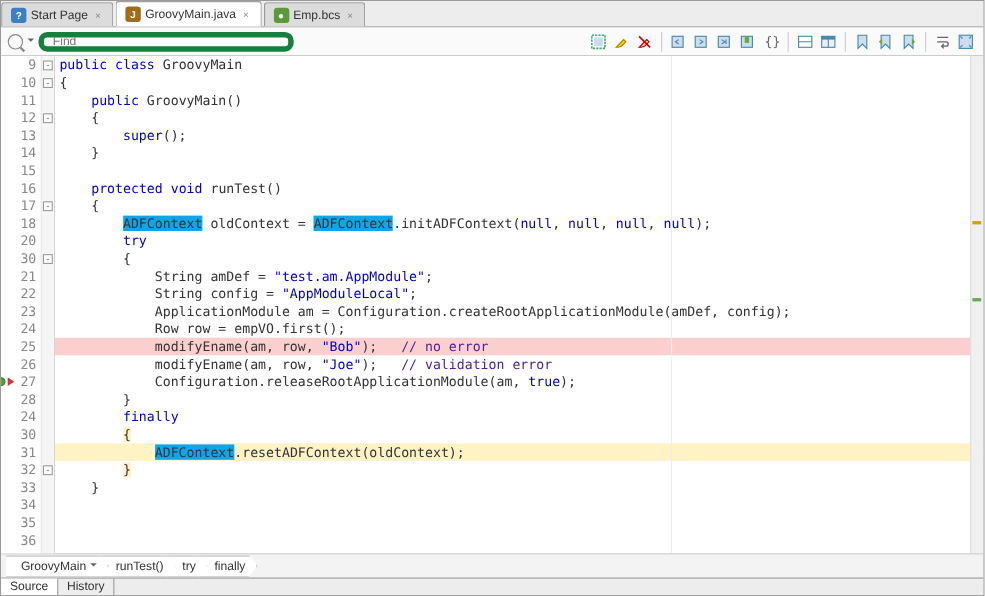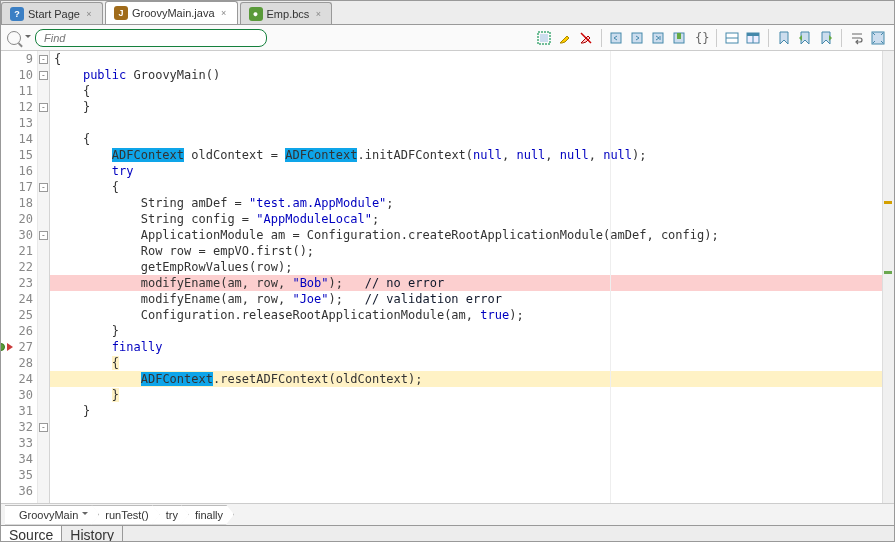--- a/index.html
+++ b/index.html
@@ -11,53 +11,53 @@
 .tab-ico{width:14px;height:14px;border-radius:3px;display:flex;align-items:center;justify-content:center;font-size:9px;color:#fff;font-weight:bold}
 .ico-q{background:#3b7fc4}
 .ico-j{background:#a06b1a}
 .ico-g{background:#5a9a3a}
 .toolbar{display:flex;height:26px;border-bottom:1px solid #ccc;align-items:center;padding:0 6px;gap:2px;background:#fafafa}
 .find-wrap{display:flex;align-items:center;gap:4px;flex:0 0 260px}
 .find-ico{width:14px;height:14px;border:1.5px solid #888;border-radius:50%;position:relative}
 .find-ico:after{content:"";position:absolute;width:5px;height:1.5px;background:#888;transform:rotate(45deg);bottom:-2px;right:-3px}
 .find-dd{width:6px;height:6px;display:inline-block}
 .find-dd:after{content:"";display:block;border:3px solid transparent;border-top-color:#666}
-.find-input{flex:1;height:18px;border:1px solid #15803d;border-radius:8px;padding:0 8px;font-size:11px;font-style:italic;color:#999;outline:none}
+.find-input{flex:1;height:18px;border:5px solid #15803d;border-radius:8px;padding:0 8px;font-size:11px;color:#999;outline:none}
 .tb-sep{width:1px;height:18px;background:#ccc;margin:0 4px}
 .tb-btn{width:20px;height:20px;display:flex;align-items:center;justify-content:center;cursor:pointer;border-radius:2px}
 .tb-btn svg{width:16px;height:16px}
 .spacer{flex:1}
 .editor{display:flex;height:452px;background:#fff;font-family:"DejaVu Sans Mono",Consolas,monospace;font-size:12px;line-height:16px}
 .gutter{display:flex;border-right:1px solid #d4d4d4}
 .gut-marks{width:12px;background:#fff}
 .gut-nums{width:24px;text-align:right;padding-right:4px;color:#888;background:#fff}
 .gut-fold{width:12px;background:#f5f5f5;border-left:1px solid #e8e8e8}
 .row{height:16px;display:flex;align-items:center;justify-content:center}
 .row.num{justify-content:flex-end}
 .fold{width:9px;height:9px;border:1px solid #999;font-size:8px;line-height:7px;text-align:center;color:#666;background:#fff}
 .mark-bp{width:8px;height:8px;background:#5a9a3a;border-radius:50%;border:1px solid #3a7a1a}
 .mark-arr{width:0;height:0;border:4px solid transparent;border-left:6px solid #c93a3a;margin-left:1px}
 .mark-wrap{display:flex;gap:1px;align-items:center}
 .code{flex:1;overflow:hidden;position:relative}
 .line{height:16px;white-space:pre;padding-left:4px}
 .margin-line{position:absolute;left:560px;top:0;bottom:0;width:1px;background:#eee}
 .kw{color:#0000c0}
 .str{color:#0000c0}
-.cm{color:#0f172a}
+.cm{color:#4c1d95}
 .meth{}
 .hl-y{background:#0ea5e9}
 .hl-r{background:#fccfcf}
 .hl-brace-y{background:#fff2c5}
 .breadcrumb{display:flex;height:22px;align-items:center;border-top:1px solid #ccc;background:#f3f3f3;font-size:11px}
 .bc-item{display:flex;align-items:center;height:20px;padding:0 10px 0 14px;position:relative;border:1px solid #bbb;border-left:none;background:#fff;margin-left:-8px;clip-path:polygon(0 0,calc(100% - 8px) 0,100% 50%,calc(100% - 8px) 100%,0 100%,8px 50%)}
 .bc-item:first-child{margin-left:4px;clip-path:polygon(0 0,calc(100% - 8px) 0,100% 50%,calc(100% - 8px) 100%,0 100%)}
 .bc-dd{margin-left:4px;width:6px}
 .bc-dd:after{content:"";display:block;border:3px solid transparent;border-top-color:#666}
 .bottom-tabs{display:flex;height:18px;border-top:1px solid #999;background:#ededed}
-.btab{padding:1px 8px;border-right:1px solid #999;font-size:14px;cursor:pointer}
+.btab{padding:1px 8px;border-right:1px solid #999;font-size:11px;cursor:pointer}
 .btab.active{background:#fff}
 .scroll-ind{position:absolute;right:0;top:0;width:12px;height:100%;background:#f0f0f0;border-left:1px solid #ddd}
 .scroll-mark{position:absolute;right:2px;width:8px;height:3px}
 </style>
 </head>
 <body>
 
 <div class="tabs" id="tabs">
     <div class="tab">
       <span class="tab-ico ico-q">?</span>
@@ -287,34 +287,36 @@
         <div class="row"></div>
         <div class="row"></div>
       </div>
   </div>
   <div class="code" id="code">
     <div class="margin-line"></div>
     <div class="scroll-ind">
       <div class="scroll-mark" style="top:150px;background:#d4a000"></div>
       <div class="scroll-mark" style="top:220px;background:#6aa84f"></div>
     </div>
+  <div class="line"><span class="kw">public</span> <span class="kw">class</span> GroovyMain</div>
       <div class="line">{</div>
       <div class="line">    <span class="kw">public</span> GroovyMain()</div>
       <div class="line">    {</div>
+      <div class="line">        <span class="kw">super</span>();</div>
       <div class="line">    }</div>
       <div class="line"></div>
+      <div class="line">    <span class="kw">protected</span> <span class="kw">void</span> runTest()</div>
       <div class="line">    {</div>
       <div class="line">        <span class="hl-y">ADFContext</span> oldContext = <span class="hl-y">ADFContext</span>.<span class="meth">initADFContext</span>(<span class="kw">null</span>, <span class="kw">null</span>, <span class="kw">null</span>, <span class="kw">null</span>);</div>
       <div class="line">        <span class="kw">try</span></div>
       <div class="line">        {</div>
       <div class="line">            String amDef = <span class="str">"test.am.AppModule"</span>;</div>
       <div class="line">            String config = <span class="str">"AppModuleLocal"</span>;</div>
       <div class="line">            ApplicationModule am = Configuration.<span class="meth">createRootApplicationModule</span>(amDef, config);</div>
       <div class="line">            Row row = empVO.first();</div>
-      <div class="line">            getEmpRowValues(row);</div>
       <div class="line hl-r">            modifyEname(am, row, <span class="str">"Bob"</span>);   <span class="cm">// no error</span></div>
       <div class="line">            modifyEname(am, row, <span class="str">"Joe"</span>);   <span class="cm">// validation error</span></div>
       <div class="line">            Configuration.<span class="meth">releaseRootApplicationModule</span>(am, <span class="kw">true</span>);</div>
       <div class="line">        }</div>
       <div class="line">        <span class="kw">finally</span></div>
       <div class="line">        <span class="hl-brace-y">{</span></div>
       <div class="line hl-brace-y">            <span class="hl-y">ADFContext</span>.<span class="meth">resetADFContext</span>(oldContext);</div>
       <div class="line">        <span class="hl-brace-y">}</span></div>
       <div class="line">    }</div>
       <div class="line"></div>

